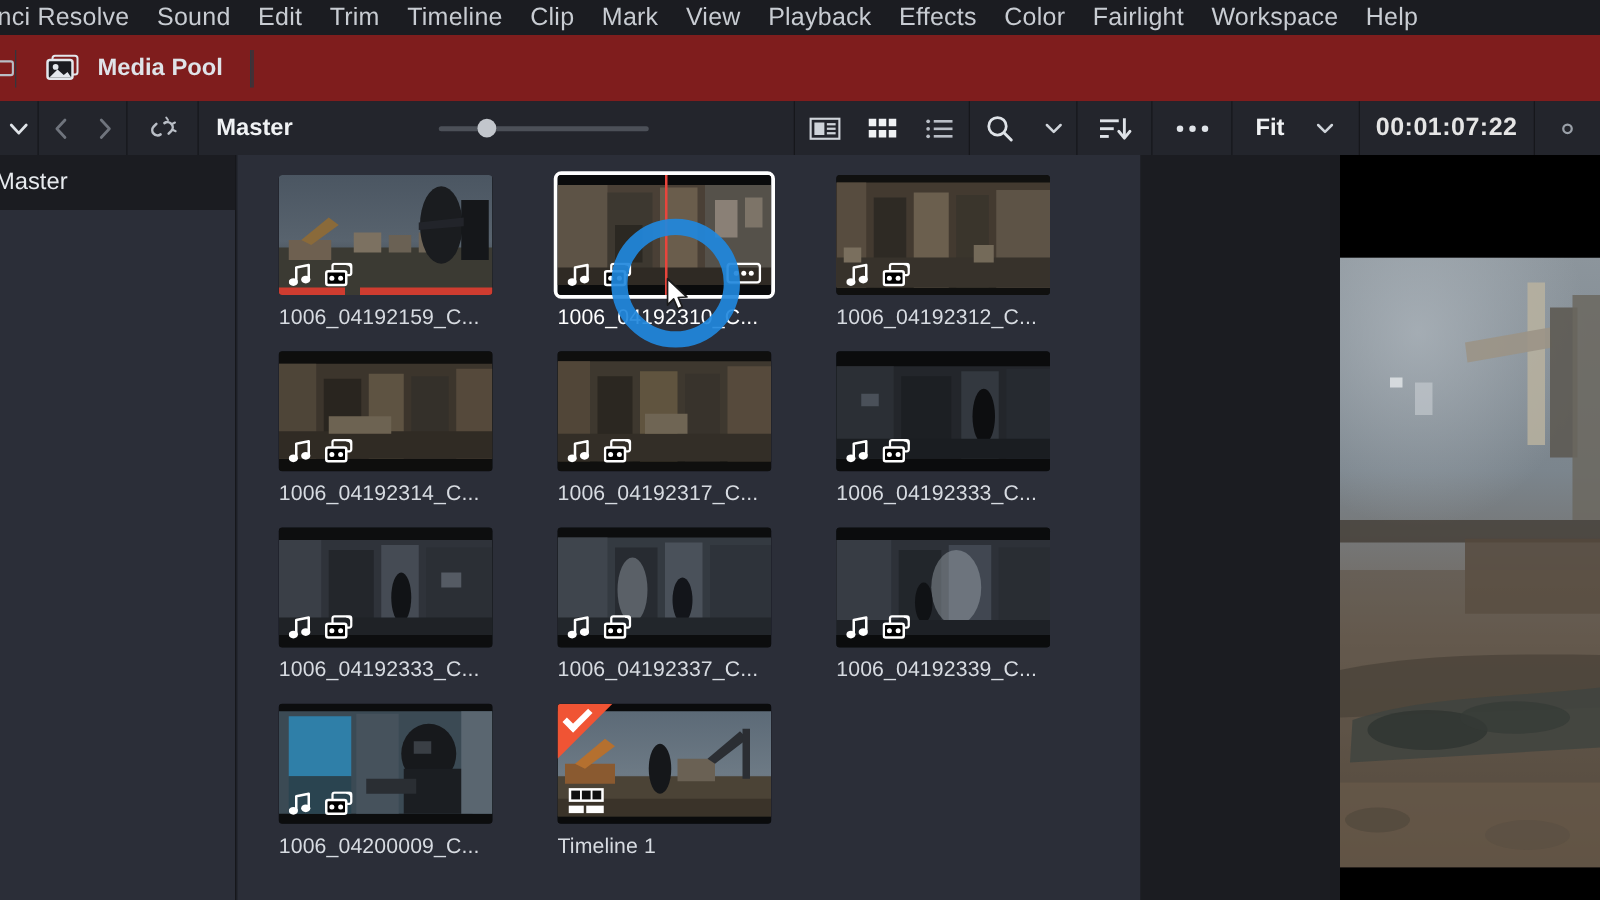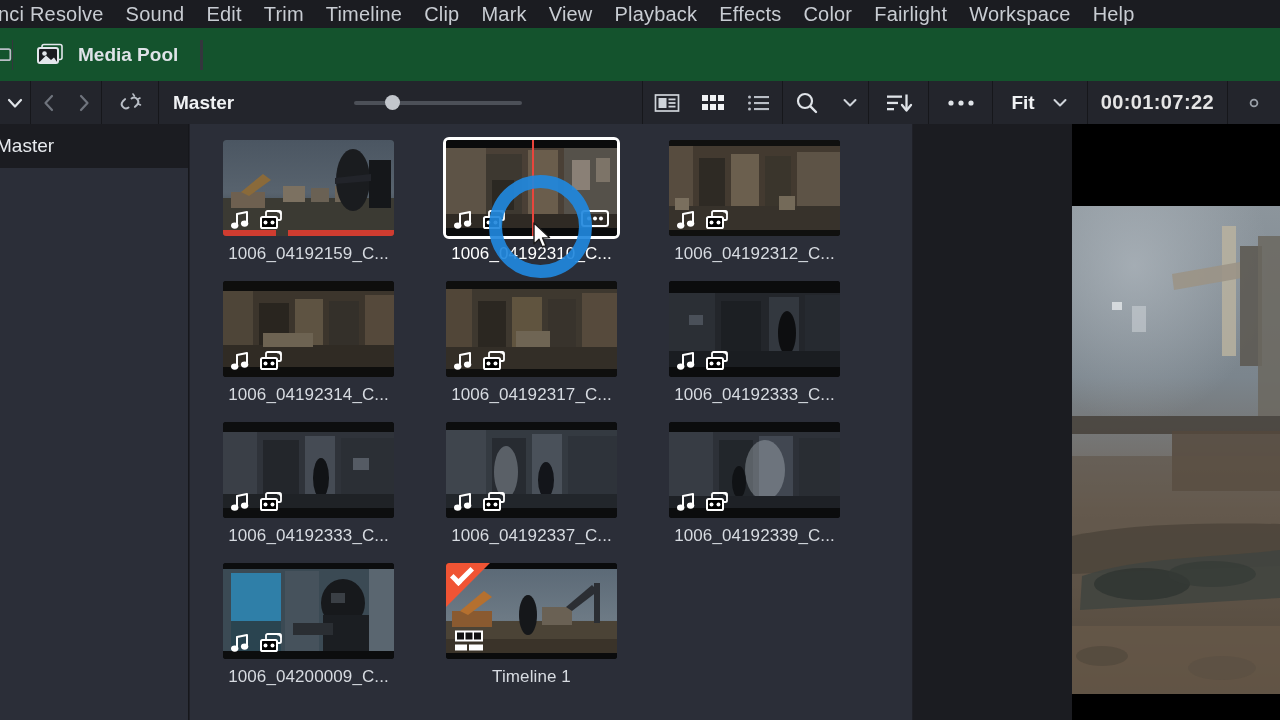--- a/index.html
+++ b/index.html
@@ -20,21 +20,21 @@
   }
   .menu-item {
     color: #c8ccd2; font-size: 20px; letter-spacing: .2px;
     padding: 0 11px; white-space: nowrap; line-height: 28px;
   }
   .menu-item.first { padding-left: 0; margin-left: -2px; }
 
   
   .pagebar {
     position: absolute; top: 28px; left: 0; width: 1280px; height: 53px;
-    background: #14532d;
+    background: #7f1d1d;
     display: flex; align-items: center;
   }
   .pagetab {
     display: flex; align-items: center; gap: 13px;
     padding: 0 22px; height: 53px;
   }
   .pagetab .lbl { color: #dfe3e8; font-size: 19px; font-weight: 700; white-space: nowrap; }
   .pagetab.dim .lbl { color: #a9aeb6; font-weight: 400; }
   .vsep { width: 1px; height: 30px; background: #34363d; }
 
@@ -58,21 +58,21 @@
   }
   .slider .knob {
     position: absolute; top: 50%; left: 23%;
     width: 15px; height: 15px; margin-top: -7.5px; margin-left: -7.5px;
     background: #c2c6cc; border-radius: 50%;
   }
   .tc-box {
     color: #e5e5e5; font-size: 20px; font-weight: 700;
     letter-spacing: .4px; padding: 0 13px;
   }
-  .fit-box { display: flex; align-items: center; gap: 16px; padding: 0 18px; }
+  .fit-box { display: flex; align-items: center; gap: 23px; padding: 0 18px; }
   .fit-box .lbl { color: #f0f2f4; font-size: 19px; font-weight: 700; }
 
   
   .sidebar {
     position: absolute; top: 124px; left: 0; width: 189px; height: 596px;
     background: #2b2e38;
     border-right: 1px solid #16171b;
   }
   .side-row {
     height: 44px; display: flex; align-items: center;
@@ -95,21 +95,21 @@
   .thumb {
     position: relative; width: 171px; height: 96px;
     background: #0d0e10; border-radius: 3px; overflow: hidden;
   }
   .cell.selected .thumb {
     outline: 3px solid #ffffff; outline-offset: 0px;
   }
   .cell.selected { }
   .thumb .pic { position: absolute; inset: 0; }
   .cap {
-    margin-top: 8px; text-align: center;
+    margin-top: 8px; 
     color: #d7dbe1; font-size: 17px; letter-spacing: .1px;
     white-space: nowrap; overflow: hidden; text-overflow: clip;
   }
   .cell.selected .cap { color: #ffffff; }
 
   .badges {
     position: absolute; left: 8px; bottom: 6px;
     display: flex; align-items: flex-end; gap: 10px;
   }
   .badge-right {

